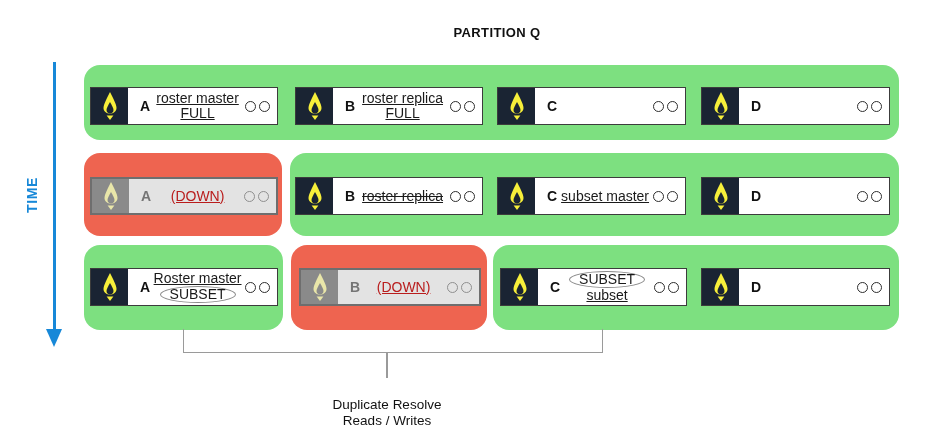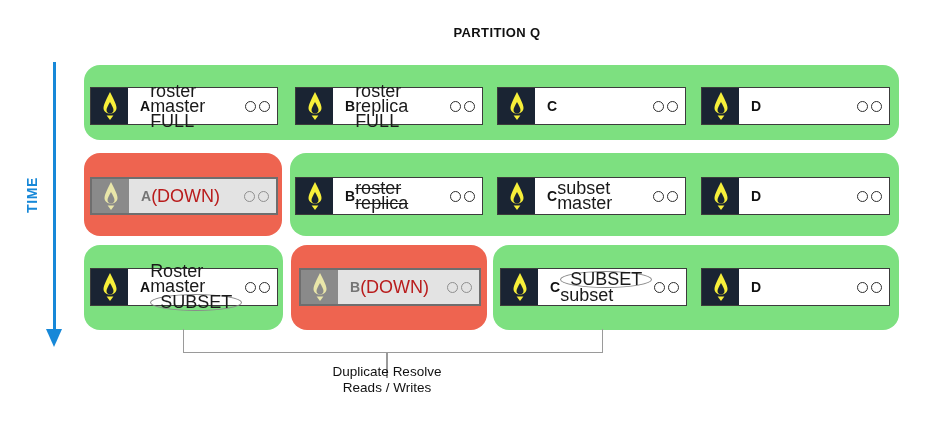--- a/index.html
+++ b/index.html
@@ -24,21 +24,21 @@
   .group.down{background:#ee6450;}
 
   
   .node{position:absolute;height:38px;background:#ffffff;border:1.5px solid #3c3c3c;
         display:flex;align-items:stretch;box-sizing:border-box;}
   .node-icon{width:37px;flex:none;background:#1a2433;display:flex;align-items:center;justify-content:center;}
   .rocket-fill{fill:#f7ef3a;}
   .rocket-hollow{fill:#1a2433;}
   .node-body{flex:1;display:flex;align-items:center;min-width:0;}
   .node-label{font-weight:bold;font-size:14px;color:#111;margin-left:12px;flex:none;}
-  .node-status{flex:1;font-size:18px;line-height:15px;color:#1a1a1a;}
+  .node-status{flex:1;text-align:center;font-size:14px;line-height:15px;color:#1a1a1a;text-decoration:underline;}
   .dots{display:flex;gap:3px;margin-right:7px;flex:none;}
   .dot{width:11px;height:11px;border:1.6px solid #2e2e2e;border-radius:50%;
        box-sizing:border-box;background:#fff;}
 
   
   .node.down{background:#e3e3e3;border-color:#6e6e6e;border-width:2px;}
   .node.down .node-icon{background:#8a8a8a;}
   .node.down .rocket-fill{fill:#e9e6a9;}
   .node.down .rocket-hollow{fill:#8a8a8a;}
   .node.down .node-label{color:#757575;}
@@ -47,21 +47,21 @@
 
   .strike{text-decoration:line-through;}
   .oval{display:inline-block;border:1.5px solid #8a8a8a;border-radius:50%;
         padding:0 9px;line-height:15px;}
 
   
   .bracket{position:absolute;left:183px;top:329px;width:420px;height:24px;box-sizing:border-box;
            border-left:1.5px solid #9a9a9a;border-right:1.5px solid #9a9a9a;
            border-bottom:1.5px solid #9a9a9a;}
   .bracket-stem{position:absolute;left:386px;top:352px;width:2px;height:26px;background:#9a9a9a;}
-  .footer-label{position:absolute;left:237px;top:364px;width:300px;text-align:center;
+  .footer-label{position:absolute;left:237px;top:397px;width:300px;text-align:center;
            font-size:13.5px;line-height:16px;color:#111;}
 </style>
 </head>
 <body>
 
 <div class="canvas">
 
   <div class="title">PARTITION Q</div>
 
   <div class="time-line"></div>

